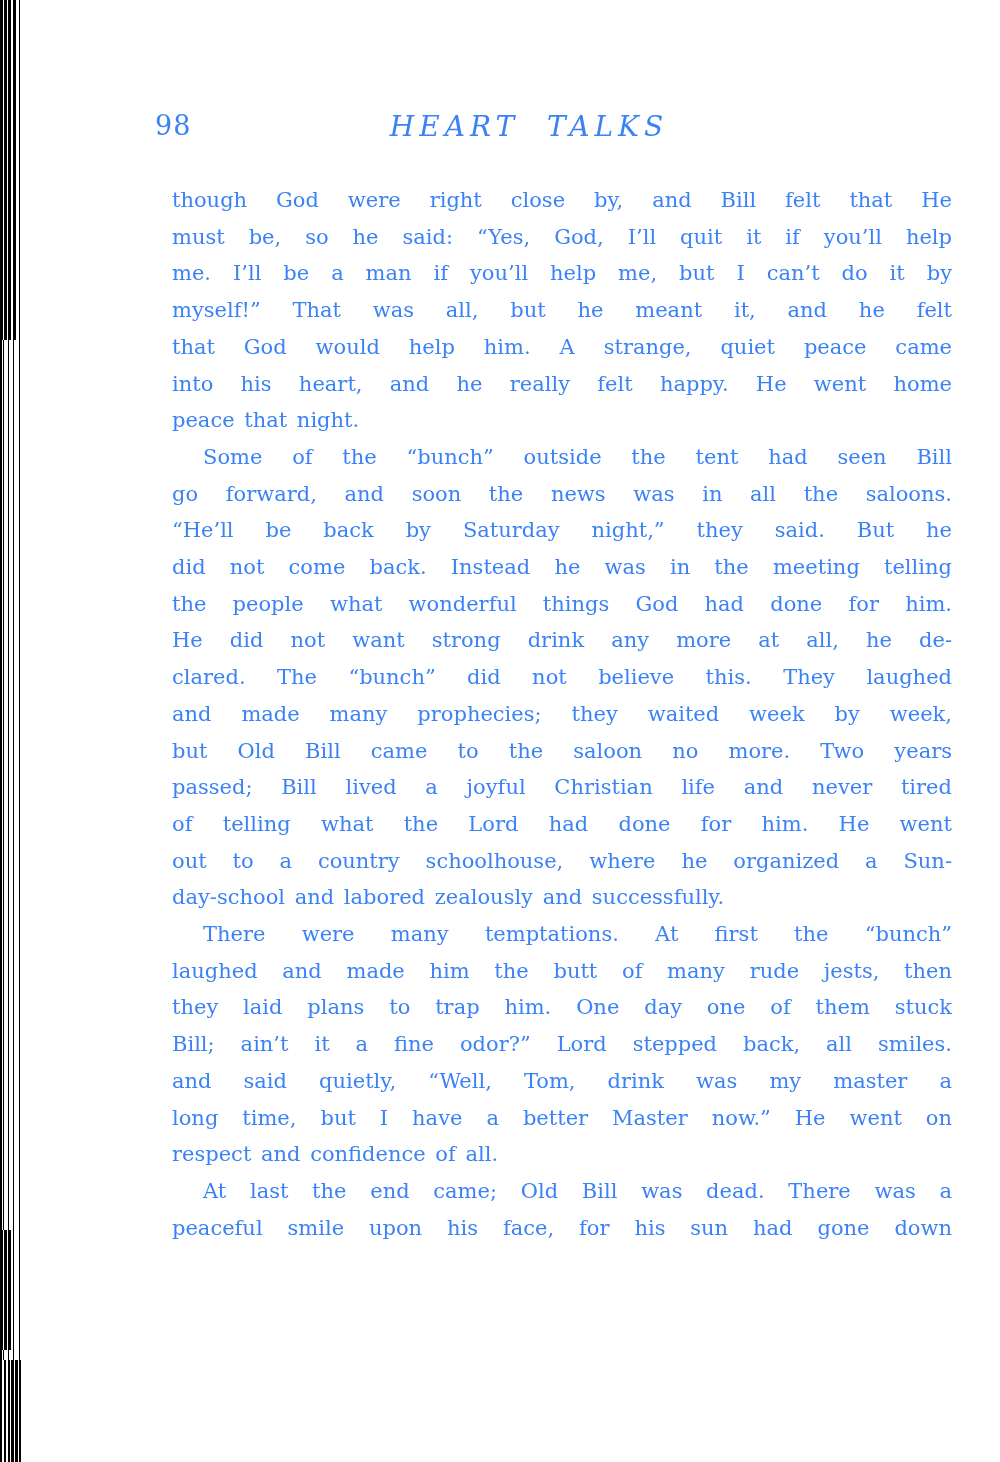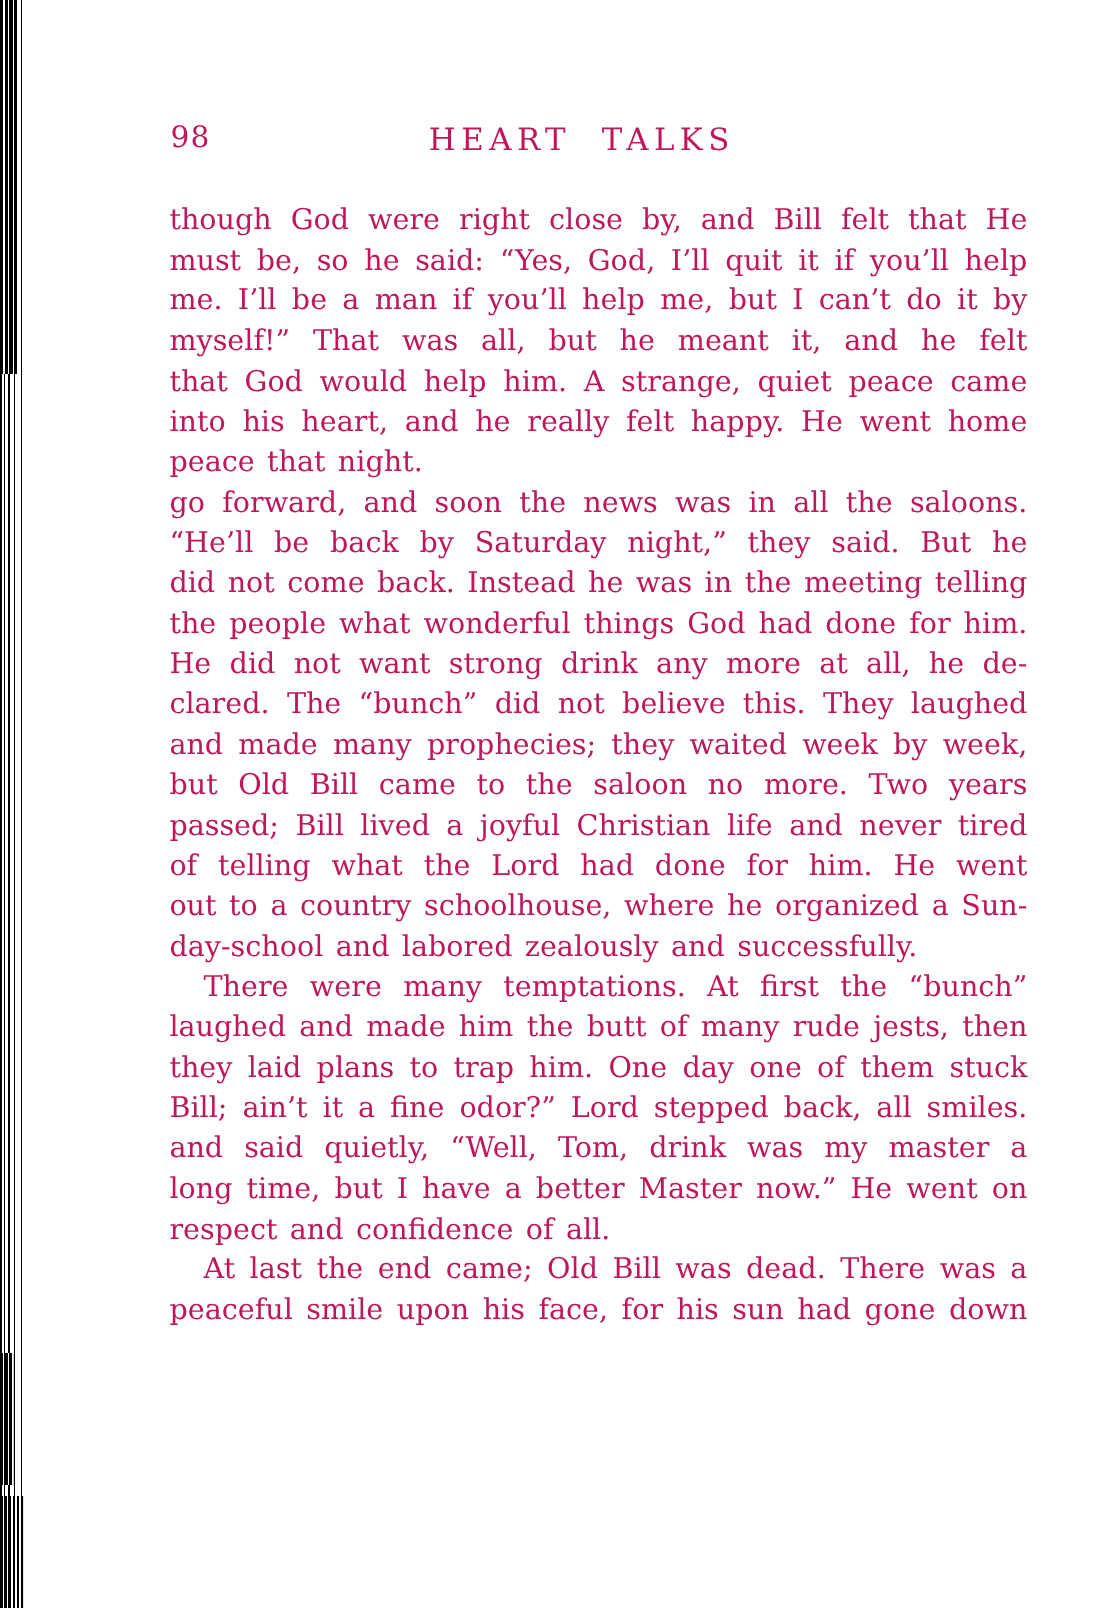--- a/index.html
+++ b/index.html
@@ -7,21 +7,21 @@
     padding: 0;
     background: #ffffff;
   }
   .page {
     position: relative;
     width: 1000px;
     height: 1462px;
     background: #ffffff;
     overflow: hidden;
     font-family: "DejaVu Serif", "Liberation Serif", serif;
-    color: #be185d;
+    color: #3b82f6;
   }
 
   
   .binding {
     position: absolute;
     left: 0; top: 0;
     width: 27px; height: 100%;
     background: repeating-linear-gradient(90deg,
       #000 0px,  #000 2px,
       #fff 2px,  #fff 3.4px,
@@ -72,28 +72,29 @@
     letter-spacing: 1px;
   }
   .running-title {
     position: absolute;
     left: 0; right: 32px;
     top: 0;
     text-align: center;
     font-size: 28px;
     letter-spacing: 5px;
     word-spacing: 14px;
+    font-style: italic;
   }
 
   
   .body-text {
     position: absolute;
-    left: 154px; top: 182px;
+    left: 172px; top: 182px;
     width: 780px;
-    font-size: 26px;
+    font-size: 21px;
     line-height: 36.7px;
     word-spacing: 3px;
   }
   .para { margin: 0; }
   .line {
     text-align: justify;
     text-align-last: justify;
   }
   .line.last {
     text-align-last: left;
@@ -119,20 +120,21 @@
       <div class="para">
         <div class="line first">though God were right close by, and Bill felt that He</div>
         <div class="line">must be, so he said: “Yes, God, I’ll quit it if you’ll help</div>
         <div class="line">me. I’ll be a man if you’ll help me, but I can’t do it by</div>
         <div class="line">myself!” That was all, but he meant it, and he felt</div>
         <div class="line">that God would help him. A strange, quiet peace came</div>
         <div class="line">into his heart, and he really felt happy. He went home</div>
         <div class="line last">peace that night.</div>
       </div>
       <div class="para indent">
+        <div class="line first">Some of the “bunch” outside the tent had seen Bill</div>
         <div class="line">go forward, and soon the news was in all the saloons.</div>
         <div class="line">“He’ll be back by Saturday night,” they said. But he</div>
         <div class="line">did not come back. Instead he was in the meeting telling</div>
         <div class="line">the people what wonderful things God had done for him.</div>
         <div class="line">He did not want strong drink any more at all, he de-</div>
         <div class="line">clared. The “bunch” did not believe this. They laughed</div>
         <div class="line">and made many prophecies; they waited week by week,</div>
         <div class="line">but Old Bill came to the saloon no more. Two years</div>
         <div class="line">passed; Bill lived a joyful Christian life and never tired</div>
         <div class="line">of telling what the Lord had done for him. He went</div>

